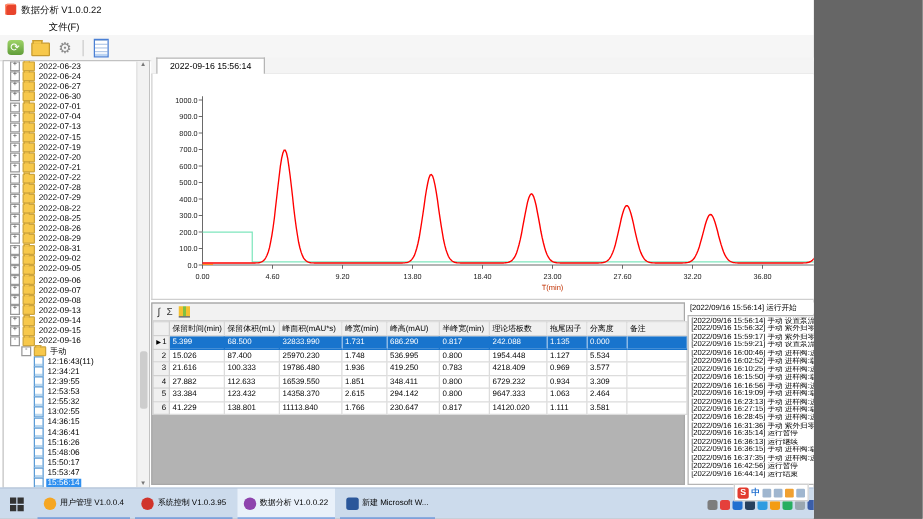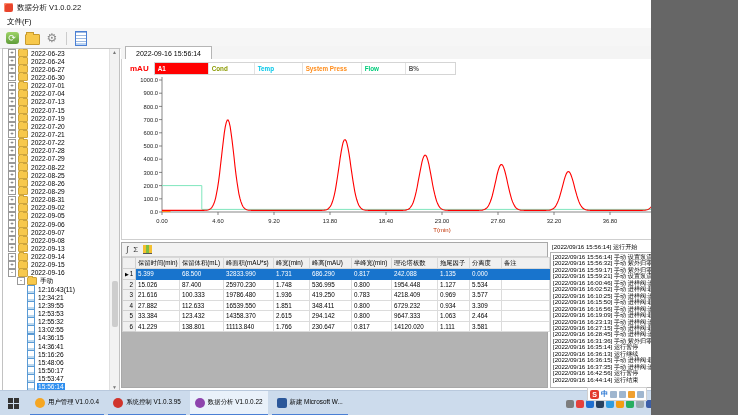--- a/index.html
+++ b/index.html
@@ -2,21 +2,21 @@
 <html><head>
 <meta charset="utf-8">
 <style>
   html,body{margin:0;padding:0;background:#666;}
   #app{position:relative;width:651px;height:415px;background:#fff;overflow:hidden;
        font-family:"Liberation Sans",sans-serif;font-size:8px;color:#000;}
   
   .titlebar{height:15px;display:flex;align-items:center;gap:4px;padding-left:4px;background:#fff;}
   .appicon{width:9px;height:9px;border-radius:2px;background:#e8442c;box-shadow:inset 1px 1px 0 #ff8a6a;}
   .wtitle{font-size:7.5px;color:#111;}
-  .menubar{height:13px;display:flex;align-items:center;padding-left:7px;font-size:7.5px;background:#fff;}
+  .menubar{height:13px;display:flex;align-items:center;padding-left:7px;font-size:7.5px;background:#fff;margin-left:32px;}
   .toolbar{height:20px;background:#f6f6f6;border-bottom:1px solid #e3e3e3;display:flex;align-items:center;gap:4px;padding-left:4px;}
   .tbtn{width:16px;height:16px;display:flex;align-items:center;justify-content:center;border-radius:2px;}
   .icon-db{width:13px;height:12px;border-radius:3px;background:linear-gradient(#9fd468,#5f9c38);color:#fff;font-size:9px;line-height:12px;text-align:center;}
   .icon-folder{width:13px;height:9px;background:#f7c84b;border:1px solid #c79a2e;border-radius:1px;position:relative;margin-top:3px;}
   .icon-folder:before{content:"";position:absolute;top:-3px;left:0;width:6px;height:2px;background:#f7c84b;border:1px solid #c79a2e;border-bottom:none;}
   .icon-gear{color:#8a8a8a;font-size:12px;}
   .icon-report{width:10px;height:13px;background:#fff;border:1px solid #4a7fd4;box-shadow:inset 0 -2px 0 #bcd4f2;background-image:linear-gradient(#9db9e0 1px,transparent 1px);background-size:100% 3px;background-position:0 3px;}
   .tsep{width:1px;height:13px;background:#ccc;margin:0 2px;}
   
   .tree{position:absolute;left:2px;top:48px;width:116px;height:340px;border:1px solid #c2c2c2;background:#fff;overflow:hidden;padding-top:1px;}
@@ -319,43 +319,20 @@
       <span>▼</span>
       <span class="vthumb"></span>
     </div>
   </div>
 
   <div class="tabbar">
     <div class="tab">2022-09-16 15:56:14</div>
   </div>
 
   <div class="chartpanel">
-    <div class="legendrow">
-      <span class="axisunit">mAU</span>
-      <span class="legendstrip" id="legendstrip">
-          <span class="litem sel">
-       <span style="color:#ff0000">A1</span>
-          </span>
-          <span class="litem">
-       <span style="color:#8a9a00">Cond</span>
-          </span>
-          <span class="litem">
-       <span style="color:#00c6e8">Temp</span>
-          </span>
-          <span class="litem">
-       <span style="color:#ff8c1a">System Press</span>
-          </span>
-          <span class="litem">
-       <span style="color:#00cc7a">Flow</span>
-          </span>
-          <span class="litem">
-       <span style="color:#555555">B%</span>
-          </span>
-        </span>
-    </div>
     <svg id="plot" width="611" height="163">
         <line x1="38" y1="2" x2="38" y2="137" stroke="#555" stroke-width="0.7"></line>
         <line x1="38" y1="137" x2="606" y2="137" stroke="#555" stroke-width="0.7"></line>
         <line x1="35" x2="38" y1="137" y2="137" stroke="#555" stroke-width="0.7"></line>
         <text x="34" y="139.2" text-anchor="end" font-size="5.8" fill="#222">0.0</text>
         <line x1="35" x2="38" y1="123.8" y2="123.8" stroke="#555" stroke-width="0.7"></line>
         <text x="34" y="126" text-anchor="end" font-size="5.8" fill="#222">100.0</text>
         <line x1="35" x2="38" y1="110.60000000000001" y2="110.60000000000001" stroke="#555" stroke-width="0.7"></line>
         <text x="34" y="112.80000000000001" text-anchor="end" font-size="5.8" fill="#222">200.0</text>
         <line x1="35" x2="38" y1="97.39999999999999" y2="97.39999999999999" stroke="#555" stroke-width="0.7"></line>

